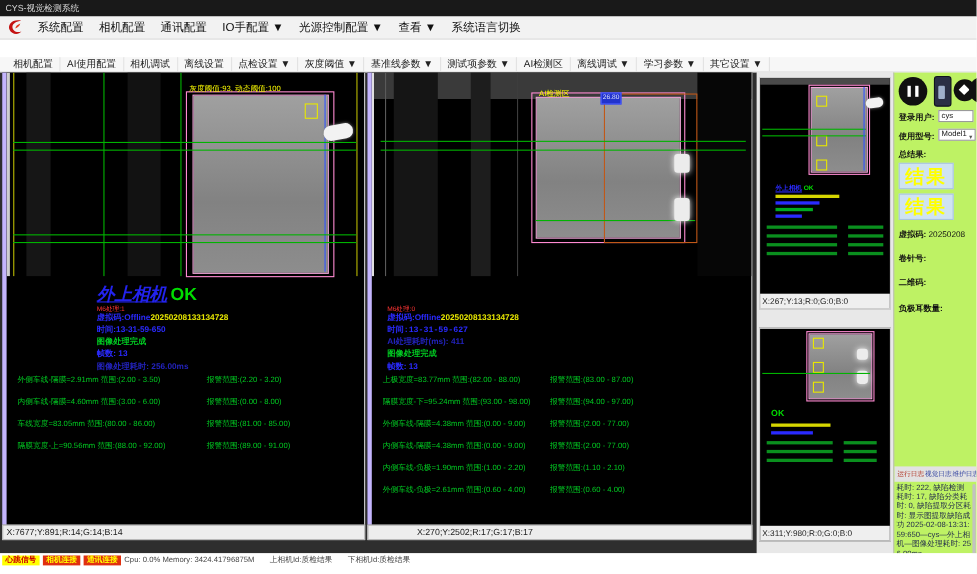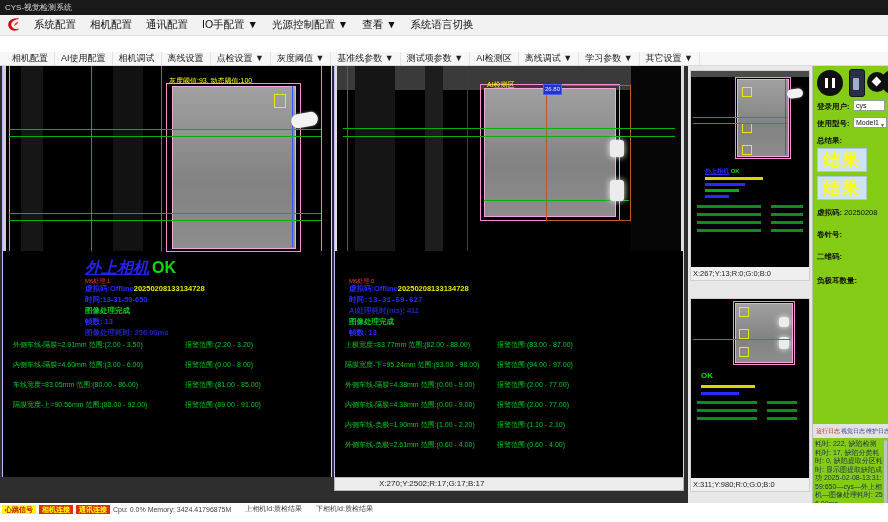--- a/index.html
+++ b/index.html
@@ -17,24 +17,24 @@
   .tabstrip{left:0;top:36px;width:888px;height:16px;background:#f2f2f2;border-bottom:1px solid #cfcfcf;box-sizing:border-box;}
   .tab{position:absolute;left:3px;top:1px;height:14px;padding:0 9px;background:#fdfdfd;border:1px solid #c4c4c4;
        border-bottom:none;font-size:10px;line-height:14px;color:#222;}
   .toolbar{left:0;top:52px;width:888px;height:14px;background:#f7f7f7;border-bottom:1px solid #d9d9d9;
            display:flex;align-items:center;box-sizing:border-box;padding-left:6px;}
   .tool-item{font-size:9px;color:#222;padding:0 6px;white-space:nowrap;border-right:1px solid #e3e3e3;}
 
   
   .main-bg{left:0;top:66px;width:688px;height:437px;background:#2e2e2e;}
   .minis-col{left:688px;top:66px;width:124px;height:437px;background:#e8e8e8;}
-  .sidebar{left:812px;top:66px;width:76px;height:437px;background:#84cc16;border-left:1px solid #bdbdbd;
+  .sidebar{left:812px;top:66px;width:76px;height:437px;background:#bef264;border-left:1px solid #bdbdbd;
            box-sizing:border-box;overflow:hidden;}
 
-  .panel{background:#000;border-left:1px solid #c4b5fd;border-right:1px solid #d8d8d8;box-sizing:border-box;overflow:hidden;}
+  .panel{background:#000;border-left:4px solid #c4b5fd;border-right:1px solid #d8d8d8;box-sizing:border-box;overflow:hidden;}
   .panel-left{left:2px;top:66px;width:330px;height:411px;}
   .panel-mid{left:334px;top:66px;width:350px;height:411px;}
 
   .hline{position:absolute;height:1px;background:#00b400;}
   .vline{position:absolute;width:1px;}
   .part{position:absolute;background:linear-gradient(180deg,#a0a0a0,#828282 60%,#8d8d8d);border:1px solid #f2a6da;}
   .pinkbox{position:absolute;border:1px solid #ff8ad2;}
   .orangebox{position:absolute;border:1px solid #c05818;}
   .connector{position:absolute;background:#f2f2f2;border-radius:7px;box-shadow:0 0 3px #888;}
   .blob{position:absolute;background:#ececec;border-radius:3px;box-shadow:0 0 6px #fff;}
@@ -177,20 +177,23 @@
       <span class="malarm">报警范围:(0.00 - 8.00)</span>
     </div>
     <div class="mrow" style="top:314px;">
       <span class="mname">车线宽度=83.05mm 范围:(80.00 - 86.00)</span>
       <span class="malarm">报警范围:(81.00 - 85.00)</span>
     </div>
     <div class="mrow" style="top:334px;">
       <span class="mname">隔膜宽度-上=90.56mm 范围:(88.00 - 92.00)</span>
       <span class="malarm">报警范围:(89.00 - 91.00)</span>
     </div>
+  </div>
+  <div class="panel-footer abs" style="left:2px;top:477px;width:330px;">
+    <span>X:7677;Y:891;R:14;G:14;B:14</span>
   </div>
 
   <div class="abs panel panel-mid">
     <div class="abs" style="left:0;top:0;width:348px;height:185px;">
       <div class="abs" style="left:0;top:0;width:348px;height:24px;background:#3a3a3a;"></div>
       <div class="abs" style="left:0;top:0;width:2px;height:185px;background:#e0e0e0;"></div>
       <div class="abs" style="left:346px;top:0;width:2px;height:185px;background:#e0e0e0;"></div>
       <div class="abs" style="left:20px;top:0;width:40px;height:185px;background:#151515;"></div>
       <div class="abs" style="left:90px;top:0;width:18px;height:185px;background:#1d1d1d;"></div>
       <div class="abs" style="left:296px;top:0;width:50px;height:185px;background:#060606;"></div>

